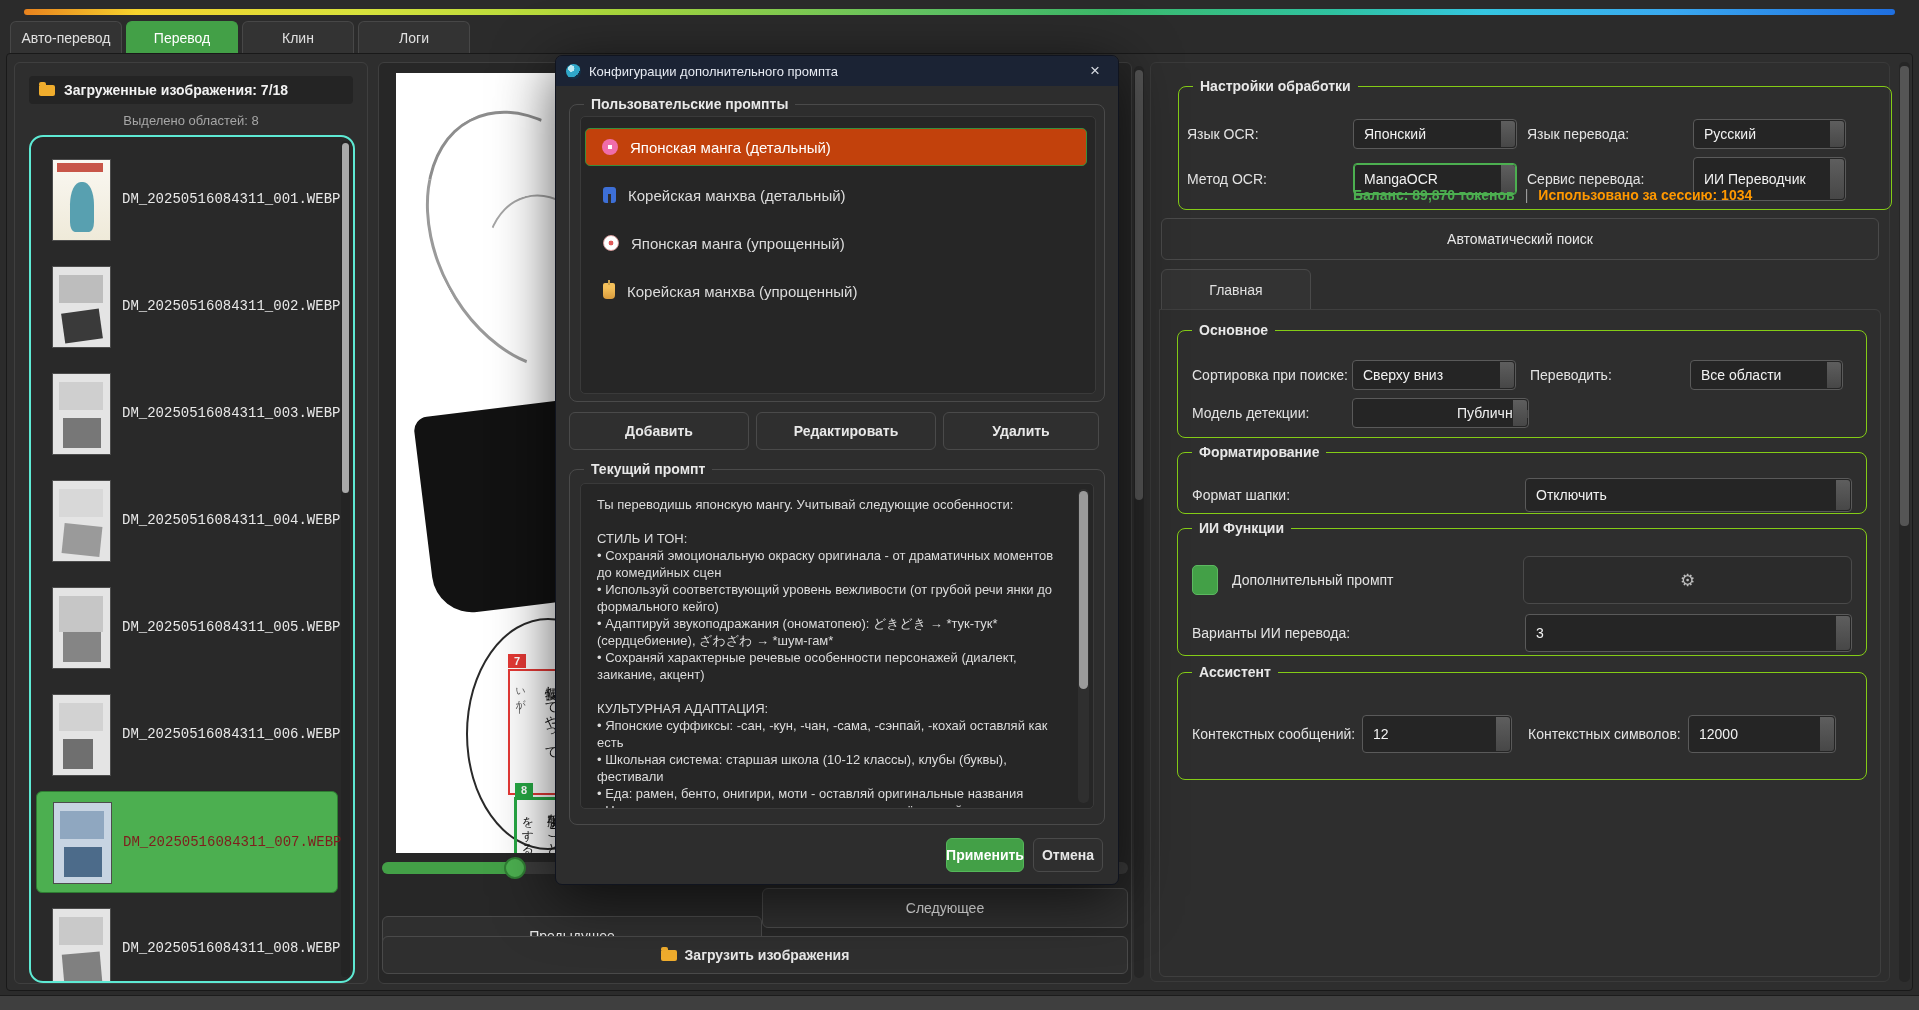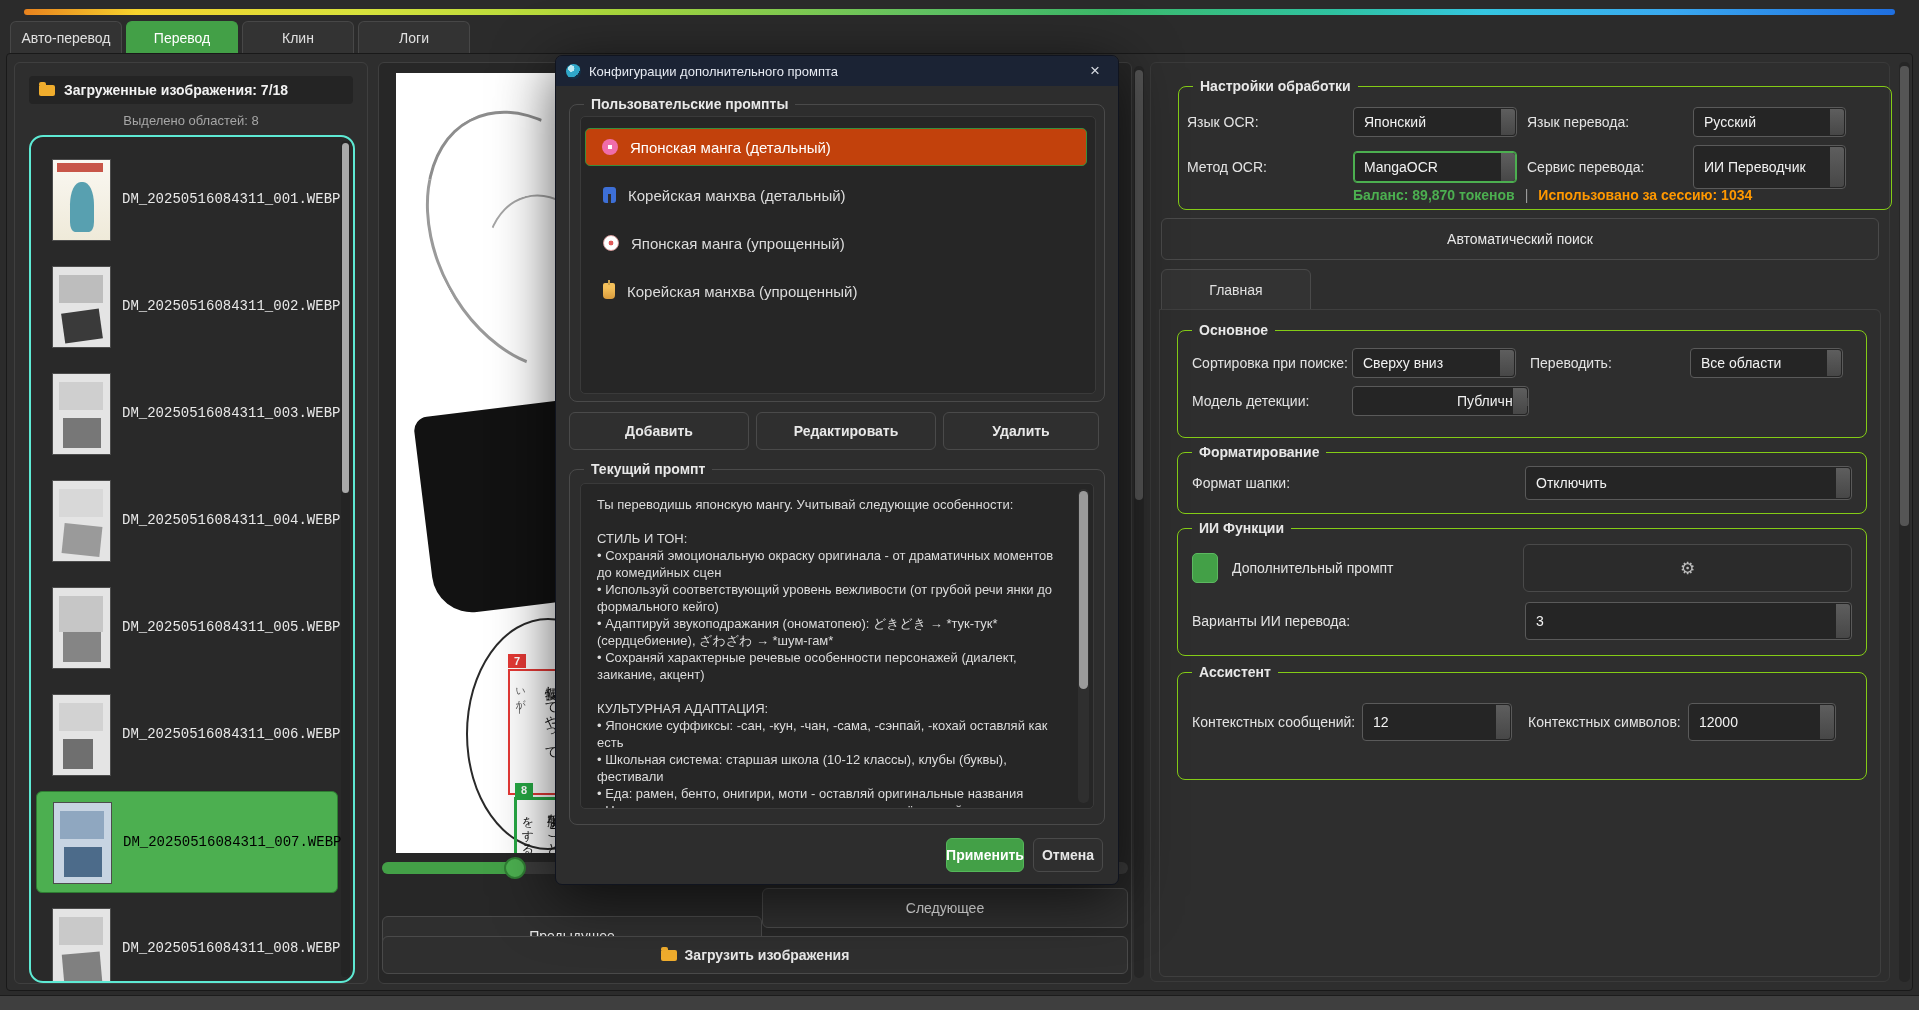--- a/index.html
+++ b/index.html
@@ -21,21 +21,21 @@
   .folder-icon{position:relative;width:16px;height:11px;background:#f0ad2d;border-radius:1px 2px 2px 2px;flex:0 0 auto;}
   .folder-icon::before{content:"";position:absolute;top:-3px;left:0;width:7px;height:3px;background:#f0ad2d;border-radius:2px 2px 0 0;}
   .lp-sub{left:0;top:50px;width:100%;text-align:center;color:#a6a6a6;font-size:13px;}
   .lp-list{left:14px;top:72px;width:322px;height:844px;background:#292929;border:2px solid #5eead4;border-radius:14px;overflow:hidden;font-family:Liberation Mono, monospace;}
   .lp-scroll{position:absolute;right:3px;top:4px;width:9px;height:836px;background:#242424;border-radius:4px;}
   .lp-scroll .thumb-bar{position:absolute;left:1px;top:2px;width:7px;height:350px;background:#a9a9a9;border-radius:4px;}
   .lp-item{position:absolute;left:5px;width:300px;height:100px;border-radius:6px;}
   .lp-item.selected{background:#4caf50;border:1px solid #2e7d32;}
   .lp-item .th{position:absolute;left:16px;top:10px;width:57px;height:80px;border:1px solid #4c4c4c;overflow:hidden;}
   .lp-item .fname{position:absolute;left:86px;top:42px;color:#e8e8e8;font-size:14px;white-space:nowrap;}
-  .lp-item.selected .fname{color:#000000;}
+  .lp-item.selected .fname{color:#7f1d1d;}
   
   .th{background:#e4e4e4;}
   .th::before{content:"";position:absolute;left:6px;top:8px;width:44px;height:28px;background:#bdbdbd;}
   .th::after{content:"";position:absolute;left:10px;bottom:6px;width:38px;height:30px;background:#8f8f8f;}
   .th.t1{background:linear-gradient(180deg,#faf8f2 0%,#efead9 100%);}
   .th.t1::before{left:4px;top:3px;width:46px;height:9px;background:#c0392b;opacity:.85;}
   .th.t1::after{left:17px;top:22px;width:24px;height:50px;background:#58a0b0;border-radius:45% 45% 20% 20%;}
   .th.t2::after{background:#3a3a3a;transform:rotate(-8deg);}
   .th.t3::before{background:#cfcfcf;} .th.t3::after{background:#777;}
   .th.t4::before{background:#d8d8d8;} .th.t4::after{background:#9a9a9a;transform:rotate(6deg);}
@@ -65,21 +65,21 @@
   .btn-next{left:762px;top:888px;width:366px;height:40px;}
   .btn-load{left:382px;top:936px;width:746px;height:38px;}
   .viewer-scroll{left:1134px;top:66px;width:10px;height:912px;background:#262626;border-radius:5px;}
   .viewer-scroll .thumb-bar{position:absolute;left:1px;top:4px;width:8px;height:430px;background:#555;border-radius:4px;}
   .win-scroll{left:1899px;top:62px;width:11px;height:920px;background:#262626;border-radius:5px;}
   .win-scroll .thumb-bar{position:absolute;left:1px;top:4px;width:9px;height:460px;background:#555;border-radius:4px;}
   
   .right-panel{left:1150px;top:62px;width:740px;height:920px;background:#2e2e2e;border:1px solid #3a3a3a;border-radius:6px;box-sizing:border-box;}
   .groupbox{position:absolute;border:1px solid #84cc16;border-radius:8px;}
   .groupbox>.gtitle{position:absolute;top:-9px;left:14px;background:#2e2e2e;padding:0 7px;font-size:14px;font-weight:bold;color:#e8e8e8;line-height:17px;}
-  .frow{position:absolute;display:flex;align-items:center;}
+  .frow{position:absolute;display:flex;align-items:center;margin-top:12px;}
   .flabel{font-size:14px;color:#e3e3e3;}
   .combo{position:relative;background:#252525;border:1px solid #5a5a5a;border-radius:4px;color:#f2f2f2;font-size:14px;display:flex;align-items:center;padding-left:10px;box-sizing:border-box;}
   .combo::after{content:"";position:absolute;right:1px;top:1px;bottom:1px;width:14px;background:linear-gradient(#5e5e5e,#474747);border-radius:0 3px 3px 0;}
   .combo.green{border-color:#4caf50;box-shadow:0 0 0 1px #4caf50 inset;}
   .balance-line{position:absolute;font-size:14px;font-weight:bold;white-space:nowrap;}
   .balance-line .bal{color:#4caf50;} .balance-line .sep{color:#9a9a9a;padding:0 10px;font-weight:normal;} .balance-line .sess{color:#ff9800;}
   .rtabs{position:absolute;left:10px;top:206px;display:flex;gap:4px;flex-direction:column;}
   .rtab{width:140px;height:40px;background:#333;border:1px solid #4a4a4a;border-radius:6px 6px 0 0;display:flex;align-items:center;justify-content:center;font-size:14px;color:#e0e0e0;}
   .rtab.active{background:#43a047;border-color:#43a047;color:#fff;}
   .rtab-frame{position:absolute;left:8px;top:246px;width:722px;height:668px;background:#2e2e2e;border:1px solid #3f3f3f;border-radius:0 6px 6px 6px;box-sizing:border-box;}

